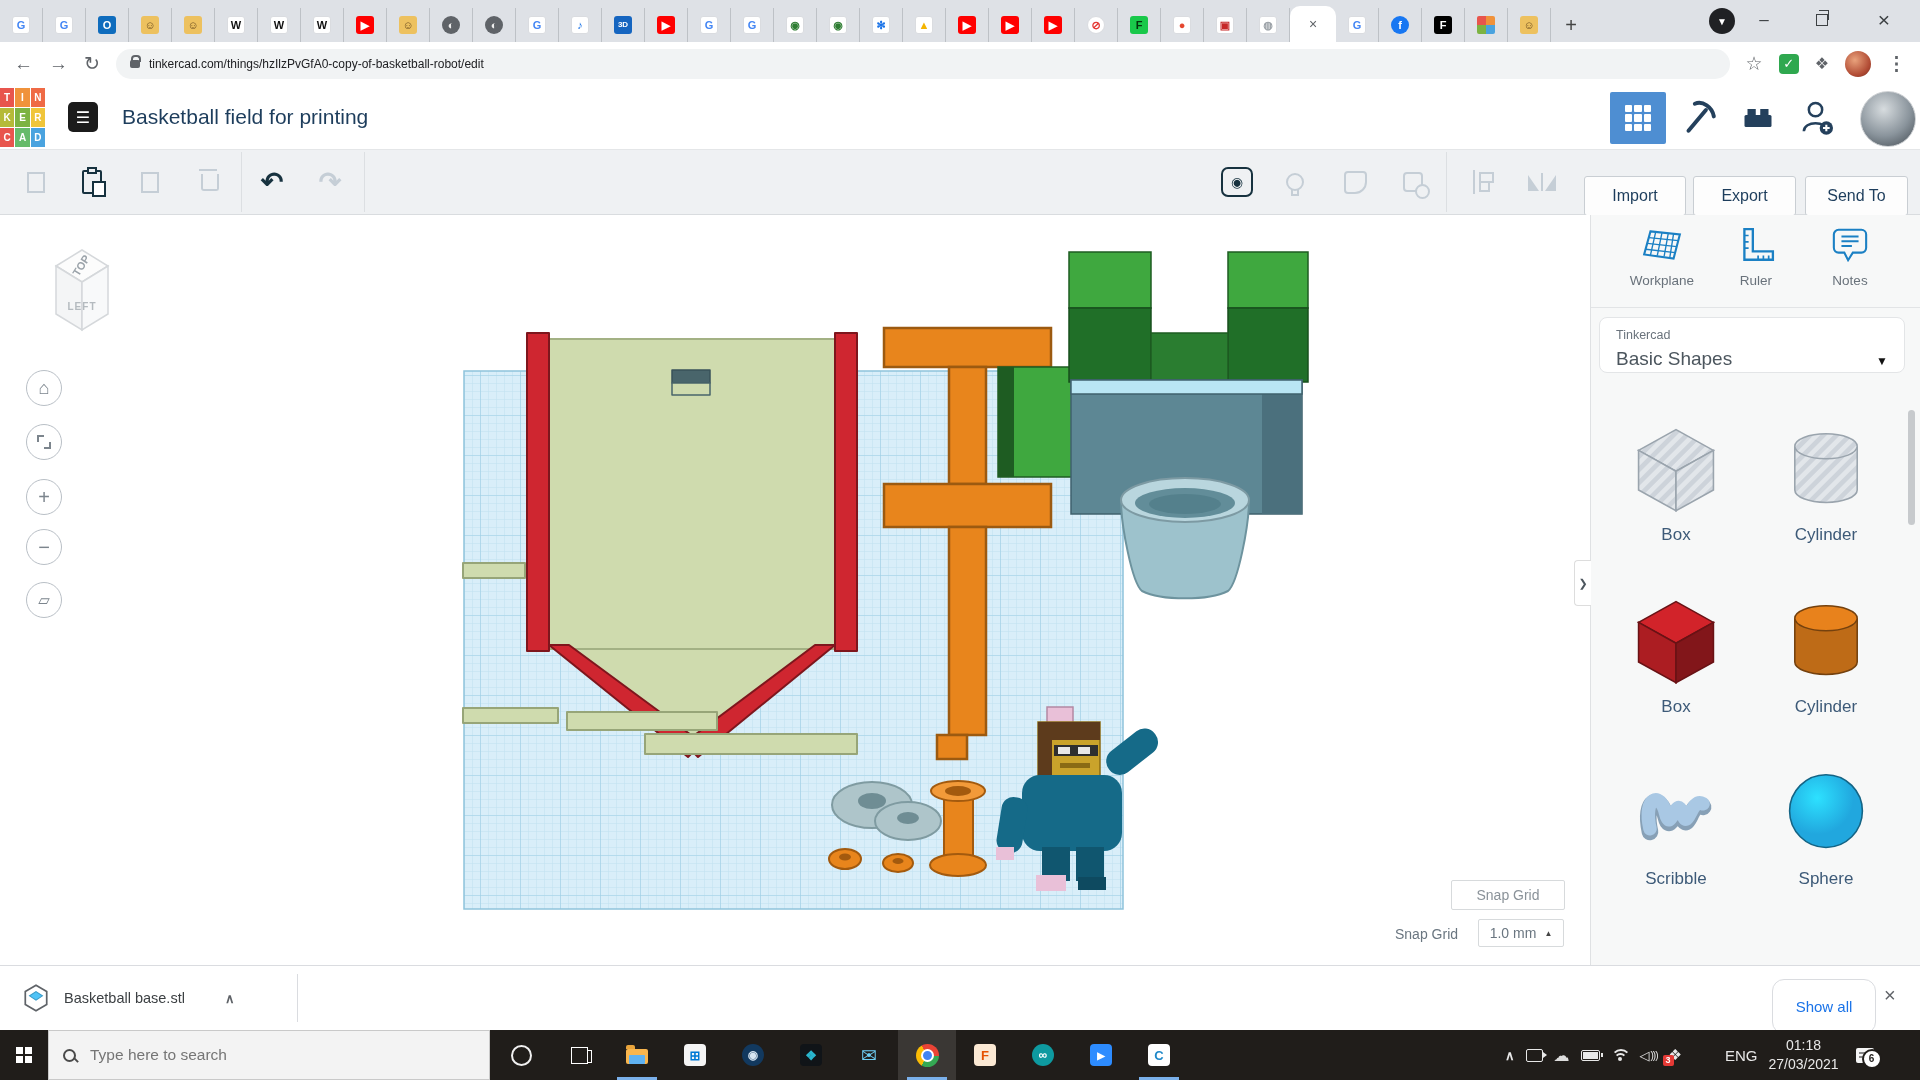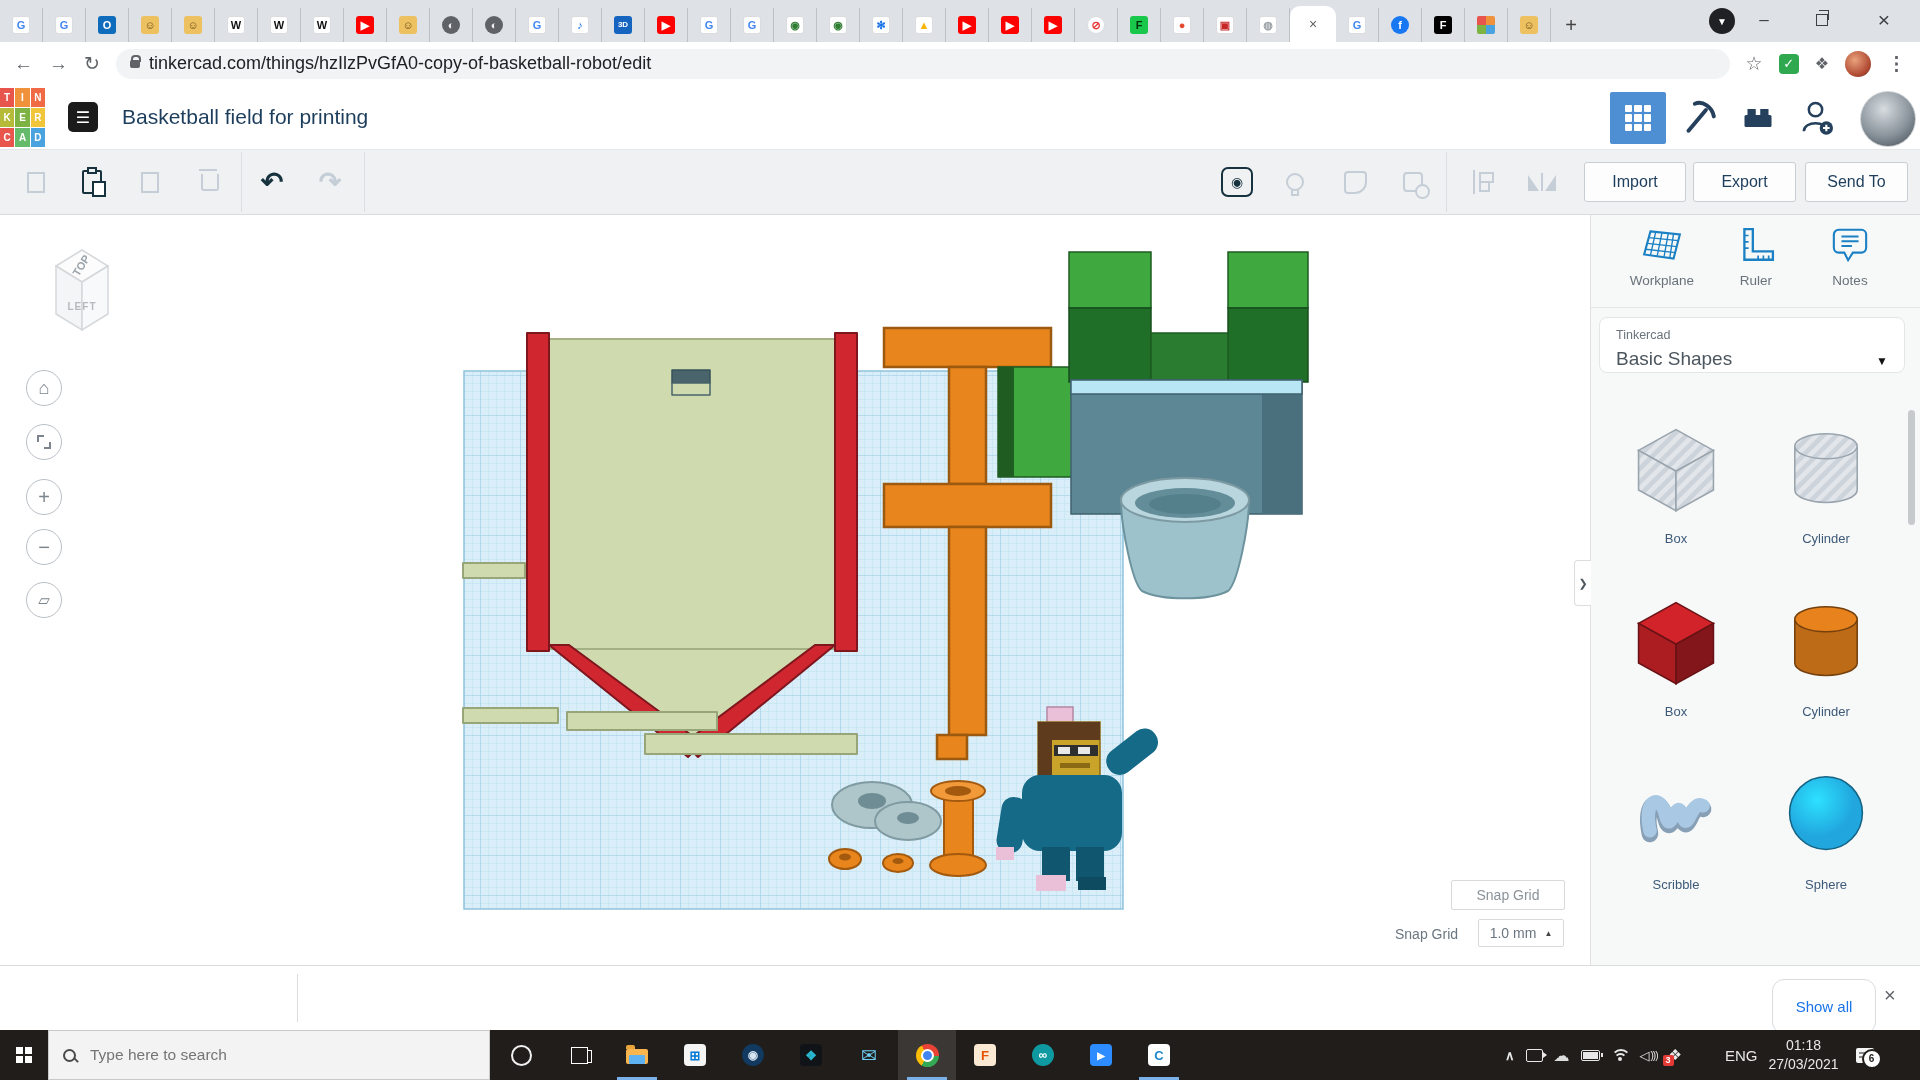--- a/index.html
+++ b/index.html
@@ -28,21 +28,21 @@
                  border:1.5px solid #3c4043;border-bottom:none;border-left:none;box-sizing:border-box;}
   
   #addrbar{position:absolute;left:0;top:42px;width:1920px;height:43px;background:#fff;
            display:flex;align-items:center;padding:0 14px;box-sizing:border-box;gap:16px;}
   .nav-ic{font-size:19px;color:#5f6368;}
   #urlfield{flex:1;height:30px;background:#f1f3f4;border-radius:15px;display:flex;align-items:center;
             padding:0 14px;gap:9px;}
   .g-lock{width:10px;height:8px;background:#5f6368;border-radius:2px;position:relative;}
   .g-lock::before{content:"";position:absolute;top:-5px;left:1px;width:6px;height:5px;
                   border:2px solid #5f6368;border-bottom:none;border-radius:4px 4px 0 0;}
-  #url{font-size:18px;color:#202124;}
+  #url{font-size:12px;color:#202124;}
   .ext-check{width:20px;height:20px;background:#2fa84f;border-radius:4px;color:#fff;font-size:13px;
              display:flex;align-items:center;justify-content:center;}
   .ext-check::after{content:"✓";}
   .i-star::after{content:"☆";}
   .i-puzzle::after{content:"❖";}
   .i-dots::after{content:"⋮";font-weight:bold;}
   .avatar-sm{width:26px;height:26px;border-radius:50%;
              background:radial-gradient(circle at 38% 35%,#e9a27c,#b04a33 65%,#6d2d1f);}
   
   #tkheader{position:absolute;left:0;top:85px;width:1920px;height:65px;background:#fff;border-bottom:1px solid #e4e6e8;box-sizing:border-box;}
@@ -81,21 +81,21 @@
   .g-bulb::after{content:"";position:absolute;left:3px;bottom:-7px;width:4px;height:5px;border:2px solid currentColor;border-top:none;}
   .g-grp{width:19px;height:19px;border:2px solid currentColor;border-radius:4px 4px 12px 4px;}
   .g-ungrp{width:16px;height:16px;border:2px solid currentColor;border-radius:4px;position:relative;}
   .g-ungrp::after{content:"";position:absolute;right:-9px;bottom:-9px;width:11px;height:11px;border:2px solid currentColor;border-radius:50%;background:#eff1f3;}
   .g-align{width:4px;height:24px;border-left:2px solid currentColor;position:relative;}
   .g-align::before{content:"";position:absolute;left:4px;top:2px;width:11px;height:7px;border:2px solid currentColor;}
   .g-align::after{content:"";position:absolute;left:4px;bottom:2px;width:7px;height:7px;border:2px solid currentColor;}
   .g-mirror{position:relative;width:28px;height:18px;background:linear-gradient(currentColor,currentColor) center/2px 100% no-repeat;}
   .g-mirror::before{content:"";position:absolute;left:0;bottom:0;border-bottom:16px solid currentColor;border-right:11px solid transparent;}
   .g-mirror::after{content:"";position:absolute;right:0;bottom:0;border-bottom:16px solid currentColor;border-left:11px solid transparent;}
-  .hdr-btn{position:absolute;top:162px;height:40px;background:#fdfdfd;border:1px solid #c9ced3;border-radius:3px;
+  .hdr-btn{position:absolute;top:176px;height:40px;background:#fdfdfd;border:1px solid #c9ced3;border-radius:3px;
            display:flex;align-items:center;justify-content:center;font-size:16px;color:#1d3d5c;box-sizing:border-box;}
   
   #canvas{position:absolute;left:0;top:215px;width:1590px;height:750px;background:#fff;}
   .navbtn{position:absolute;left:26px;width:36px;height:36px;border-radius:50%;border:1.5px solid #b9bfc6;
           background:#fff;display:flex;align-items:center;justify-content:center;color:#7c858d;font-size:16px;box-sizing:border-box;}
   .g-home::after{content:"⌂";font-size:18px;}
   .g-fit{width:14px;height:14px;position:relative;}
   .g-fit::before{content:"";position:absolute;left:0;top:0;width:5px;height:5px;border:2px solid #7c858d;border-right:none;border-bottom:none;}
   .g-fit::after{content:"";position:absolute;right:0;bottom:0;width:5px;height:5px;border:2px solid #7c858d;border-left:none;border-top:none;}
   .g-plus::after{content:"+";font-size:20px;}
@@ -111,21 +111,21 @@
   #panel{position:absolute;left:1590px;top:215px;width:330px;height:750px;background:#f7f8f8;border-left:1px solid #dfe1e3;box-sizing:border-box;}
   .tool{position:absolute;top:12px;width:90px;text-align:center;}
   .tool .tlabel{font-size:13.5px;color:#69727b;margin-top:6px;}
   .tools-div{position:absolute;left:0;top:92px;width:330px;height:1px;background:#e2e4e6;}
   #libcard{position:absolute;left:8px;top:102px;width:306px;height:56px;background:#fff;border:1px solid #e3e5e7;border-radius:8px;box-sizing:border-box;padding:10px 16px;}
   #libbrand{font-size:12.5px;color:#6a737c;}
   #libsel{font-size:19px;color:#4c565e;margin-top:6px;}
   #libcaret{position:absolute;right:16px;top:36px;font-size:12px;color:#111;}
   #gallery{position:absolute;left:10px;top:200px;width:300px;display:grid;grid-template-columns:1fr 1fr;row-gap:42px;}
   .shape-cell{display:flex;flex-direction:column;align-items:center;}
-  .shape-label{font-size:13px;color:#3d5a78;margin-top:16px;}
+  .shape-label{font-size:17px;color:#3d5a78;margin-top:10px;}
   #pscroll{position:absolute;right:5px;top:195px;width:7px;height:115px;background:#c7cacd;border-radius:4px;}
   #collapse{position:absolute;left:-17px;top:345px;width:17px;height:46px;background:#fff;border:1px solid #ddd;border-right:none;
             border-radius:4px 0 0 4px;display:flex;align-items:center;justify-content:center;font-size:11px;color:#4c565e;box-sizing:border-box;}
   #collapse::after{content:"❯";}
   
   #dlbar{position:absolute;left:0;top:965px;width:1920px;height:65px;background:#fff;border-top:1px solid #dadce0;box-sizing:border-box;}
   #dlitem{position:absolute;left:22px;top:0;height:64px;display:flex;align-items:center;gap:14px;}
   #dlname{font-size:14.5px;color:#3c4043;}
   .dl-caret::after{content:"∧";color:#5f6368;font-size:13px;font-weight:bold;}
   #dldiv{position:absolute;left:297px;top:8px;width:1px;height:48px;background:#dadce0;}
@@ -636,20 +636,28 @@
           </defs>
           <circle cx="50" cy="50" r="35" fill="url(#s4)" stroke="rgb(20,100,133)" stroke-width="1.5"></circle>
         </svg>
         <div class="shape-label">Sphere</div>
       </div>
     </div>
   <div id="pscroll"></div>
 </div>
 
 <div id="dlbar">
+  <div id="dlitem">
+    <svg width="28" height="30" viewBox="0 0 26 28">
+      <path d="M13 2 L23 8 V20 L13 26 L3 20 V8 Z" fill="#fff" stroke="#5f6368" stroke-width="1.6"></path>
+      <path d="M13 8 L19 12 L13 16 L7 12 Z" fill="#4fc3f7" stroke="#3a9bc8" stroke-width="1"></path>
+    </svg>
+    <span id="dlname">Basketball base.stl</span>
+    <span class="dl-caret" style="margin-left:26px;"></span>
+  </div>
   <div id="dldiv"></div>
   <div id="showall">Show all</div>
   <div id="dlclose">×</div>
 </div>
 
 <div id="taskbar">
   <div id="startbtn">
       <span class="win-logo"></span>
     </div>
   <div id="tbsearch">

